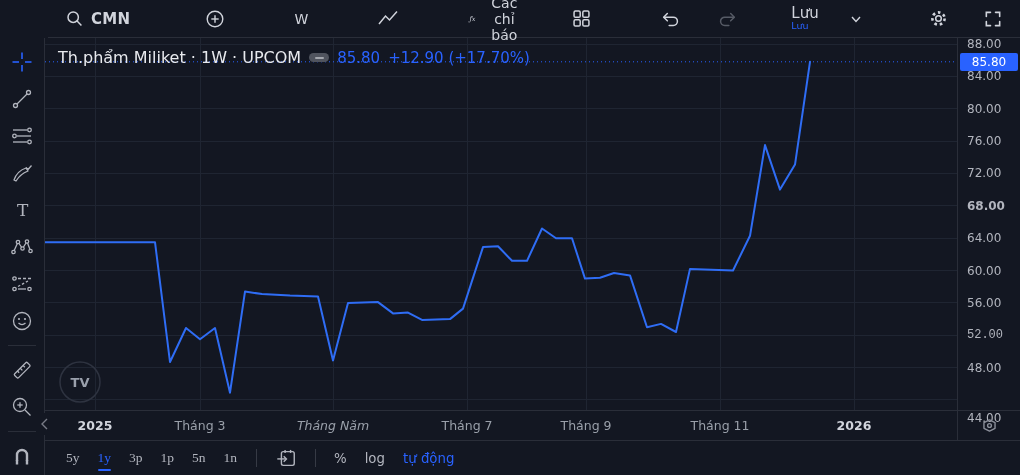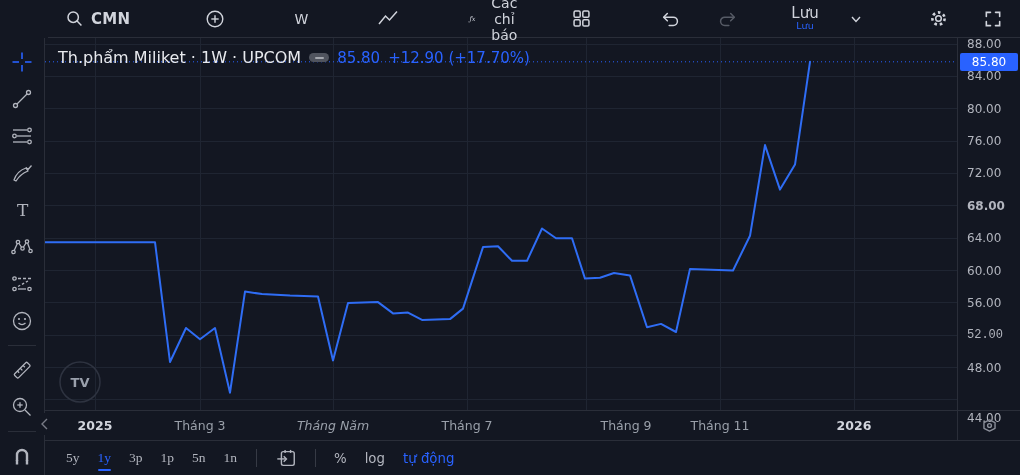--- a/index.html
+++ b/index.html
@@ -17,21 +17,21 @@
   .topbar{position:absolute; left:0; top:0; width:100%; height:38px; border-bottom:1px solid var(--panel-border);
           display:flex; align-items:center; padding:0 10px; gap:20px;margin-left:48px;}
   .tb-btn{display:flex; align-items:center; gap:7px; color:var(--text-primary); font-size:14px;
           padding:4px 7px; border-radius:4px; height:32px;}
   .tb-btn .sym{font-weight:bold; font-size:15px; letter-spacing:.3px;}
   .tb-divider{width:1px; height:20px; background:#363a45; margin:0 7px;}
   .ic{display:block;}
   .ic *{vector-effect:non-scaling-stroke;}
   .dim{color:var(--text-muted);}
   .spacer{flex:1;}
-  .save-btn{display:flex; flex-direction:column; align-items:center; line-height:1.05; padding:2px 6px;}
+  .save-btn{display:flex; flex-direction:column; align-items:flex-start; line-height:1.05; padding:2px 6px;}
   .save-btn .main{color:var(--text-primary); font-size:15px;}
   .save-btn .sub{color:var(--accent); font-size:9.5px;}
 
   
   .sidebar{position:absolute; left:0; top:38px; bottom:0; width:45px; border-right:1px solid var(--panel-border);
            display:flex; flex-direction:column; align-items:center; padding-top:11px; gap:11px;}
   .sb-btn{width:28px; height:26px; display:flex; align-items:center; justify-content:center; color:var(--text-secondary);}
   .sb-btn.active{color:var(--accent);}
   .sb-divider{width:28px; height:1px; background:var(--panel-border); flex:none;}
 
@@ -318,21 +318,21 @@
       <div class="tick" style="top: 290.272px; font-family: Liberation Mono, monospace;">52.00</div>
       <div class="tick" style="top: 322.636px;">48.00</div>
       <div class="tick" style="top: 373px;">44.00</div>
     </div>
 
   <div class="time-axis" id="time-axis">
       <div class="time-tick major" style="left: 50px;">2025</div>
       <div class="time-tick" style="left: 155px;">Tháng 3</div>
       <div class="time-tick" style="left: 288px; font-style: italic;">Tháng Năm</div>
       <div class="time-tick" style="left: 422px;">Tháng 7</div>
-      <div class="time-tick" style="left: 541px; margin-left: 40px;">Tháng 9</div>
+      <div class="time-tick" style="left: 541px;">Tháng 9</div>
       <div class="time-tick" style="left: 675px;">Tháng 11</div>
       <div class="time-tick major" style="left: 809px;">2026</div>
     </div>
   <div class="panel-collapse">
     <svg class="ic" width="9" height="14" viewBox="0 0 9 14" fill="none" stroke="currentColor" stroke-width="1.4">
       <polyline points="7,2 2,7 7,12"></polyline>
     </svg>
   </div>
   <div class="corner">
     <svg class="ic" width="19" height="19" viewBox="0 0 24 24" fill="none" stroke="currentColor" stroke-width="1.4">

